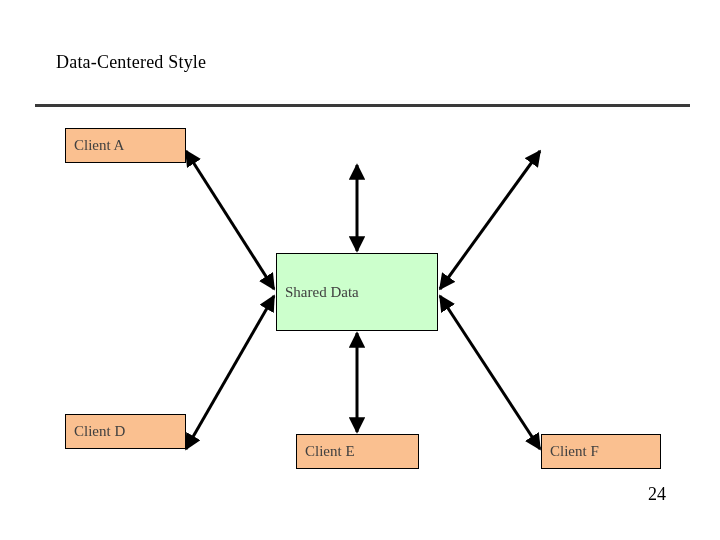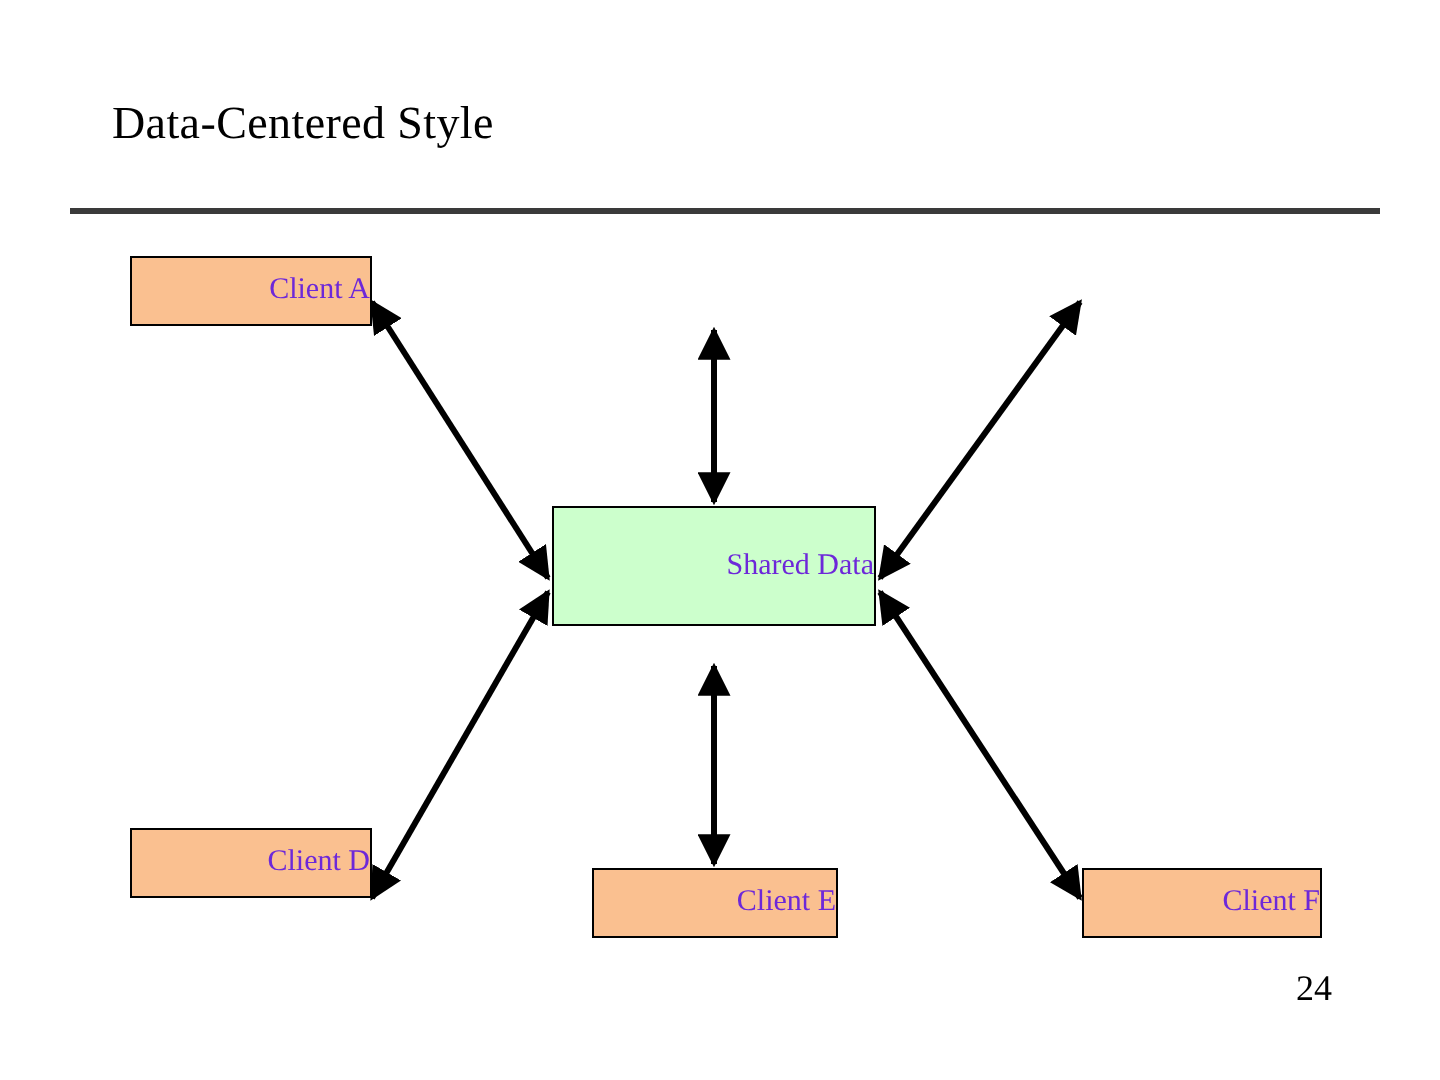--- a/index.html
+++ b/index.html
@@ -20,21 +20,21 @@
     height: 540px;
     background: #ffffff;
   }
 
   
   #slide-title {
     position: absolute;
     left: 56px;
     top: 45px;
     font-family: "Liberation Serif", "DejaVu Serif", serif;
-    font-size: 23px;
+    font-size: 18px;
     line-height: 34px;
     color: #000000;
     white-space: nowrap;
     letter-spacing: 0.2px;
   }
 
   
   #title-rule {
     position: absolute;
     left: 35px;
@@ -55,42 +55,41 @@
 
   
   .node {
     position: absolute;
     box-sizing: border-box;
     border: 1px solid #000000;
     display: flex;
     align-items: center;
     font-family: "Liberation Serif", "DejaVu Serif", serif;
     font-size: 15px;
-    color: #6d28d9;
-    justify-content: flex-end;
+    color: #404040;
   }
   .node .node-label {
     padding-left: 8px;
     white-space: nowrap;
   }
   .node.client {
     background: #fac090;
   }
   .node.datastore {
     background: #ccffcc;
   }
 
   
   #node-client-a { left: 65px;  top: 128px; width: 121px; height: 35px; }
   #node-client-b { left: 296px; top: 128px; width: 123px; height: 35px; }
   #node-client-c { left: 541px; top: 128px; width: 120px; height: 35px; }
   #node-client-d { left: 65px;  top: 414px; width: 121px; height: 35px; }
   #node-client-e { left: 296px; top: 434px; width: 123px; height: 35px; }
   #node-client-f { left: 541px; top: 434px; width: 120px; height: 35px; }
-  #node-shared-data { left: 276px; top: 253px; width: 162px; height: 60px; }
+  #node-shared-data { left: 276px; top: 253px; width: 162px; height: 78px; }
 
   
   #page-number {
     position: absolute;
     left: 648px;
     top: 484px;
     font-family: "Liberation Serif", "DejaVu Serif", serif;
     font-size: 18px;
     color: #000000;
   }

